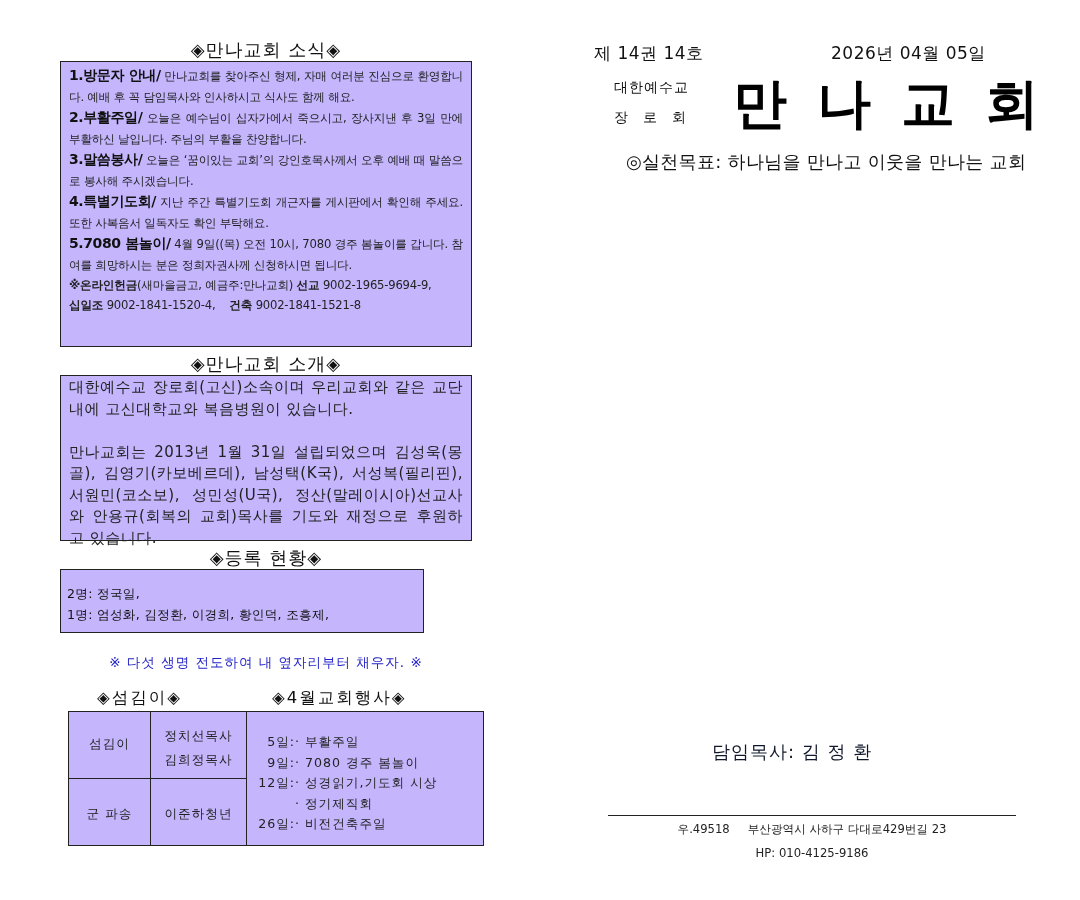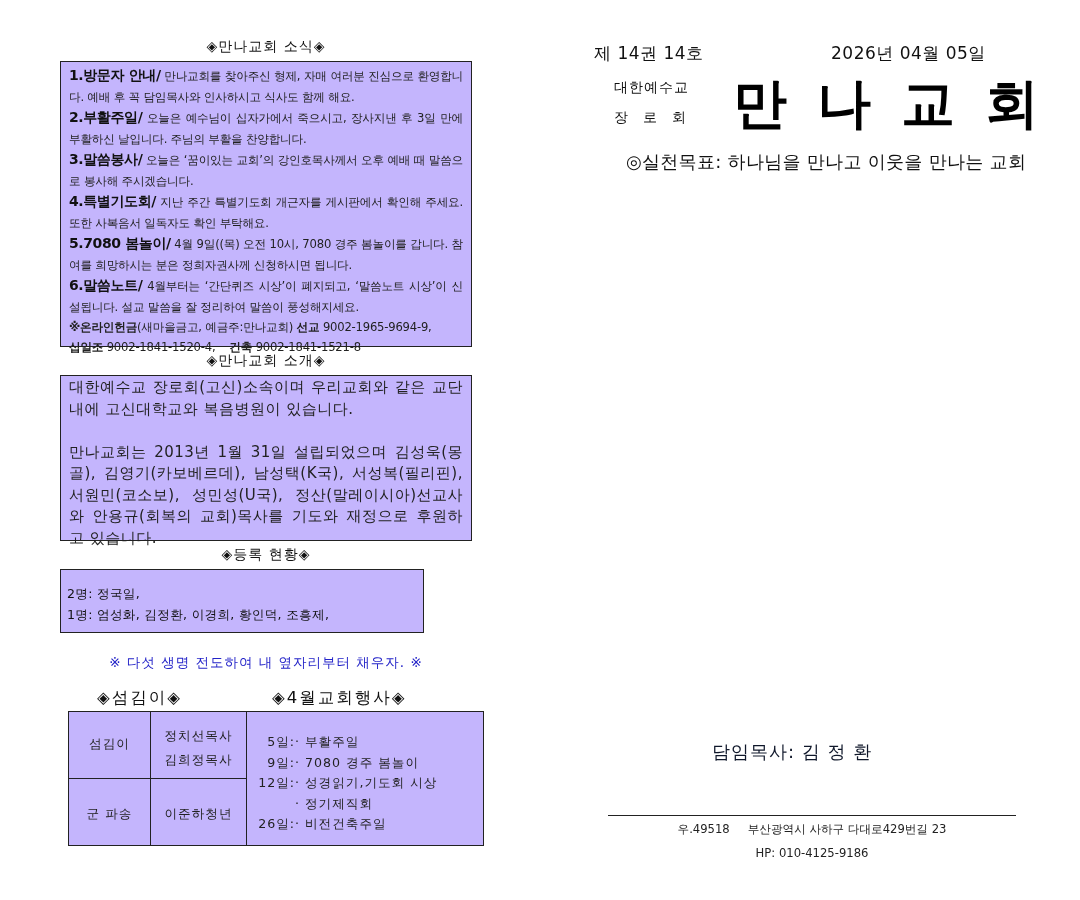--- a/index.html
+++ b/index.html
@@ -3,21 +3,21 @@
 <meta charset="utf-8">
 <style>
   html, body { margin: 0; padding: 0; }
   body {
     width: 1080px; height: 900px; background: #ffffff; position: relative; overflow: hidden;
     font-family: "DejaVu Sans", "Liberation Sans", sans-serif; color: #111;
   }
   .abs { position: absolute; }
   .sec-title {
     position: absolute; left: 60px; width: 412px; text-align: center;
-    font-size: 14px; color: #111; letter-spacing: 1px;
+    font-size: 18px; color: #111; letter-spacing: 1px;
   }
   .box { position: absolute; border: 1.5px solid #222; box-sizing: border-box; background: #c4b5fd; }
   
   .news { left: 60px; top: 61px; width: 412px; height: 286px; padding: 3px 8px 0 8px; }
   .news .item { font-size: 11.6px; line-height: 20.5px; color: #222; letter-spacing: -0.2px; text-align: justify; }
   .news .item b { font-size: 14px; font-weight: bold; color: #111; letter-spacing: -0.4px; }
   .news .online { font-size: 11.6px; line-height: 20px; color: #222; letter-spacing: -0.2px; }
   .news .online b { font-weight: bold; }
   
   .intro { left: 60px; top: 375px; width: 412px; height: 166px; padding: 1px 8px 0 8px; }
@@ -57,21 +57,20 @@
 <body>
 
 <div class="sec-title" style="top:38px;">◈만나교회 소식◈</div>
 
 <div class="box news">
   <div class="item"><b>1.방문자 안내/</b><span> 만나교회를 찾아주신 형제, 자매 여러분 진심으로 환영합니다. 예배 후 꼭 담임목사와 인사하시고 식사도 함께 해요.</span></div>
   <div class="item"><b>2.부활주일/</b><span> 오늘은 예수님이 십자가에서 죽으시고, 장사지낸 후 3일 만에 부활하신 날입니다. 주님의 부활을 찬양합니다.</span></div>
   <div class="item"><b>3.말씀봉사/</b><span> 오늘은 ‘꿈이있는 교회’의 강인호목사께서 오후 예배 때 말씀으로 봉사해 주시겠습니다.</span></div>
   <div class="item"><b>4.특별기도회/</b><span> 지난 주간 특별기도회 개근자를 게시판에서 확인해 주세요. 또한 사복음서 일독자도 확인 부탁해요.</span></div>
   <div class="item"><b>5.7080 봄놀이/</b><span> 4월 9일((목) 오전 10시, 7080 경주 봄놀이를 갑니다. 참여를 희망하시는 분은 정희자권사께 신청하시면 됩니다.</span></div>
-  <div class="item"><b>6.말씀노트/</b><span> 4월부터는 ‘간단퀴즈 시상’이 폐지되고, ‘말씀노트 시상’이 신설됩니다. 설교 말씀을 잘 정리하여 말씀이 풍성해지세요.</span></div>
   <div class="online">
     <b>※온라인헌금</b><span>(새마을금고, 예금주:만나교회) </span><b>선교</b><span> 9002-1965-9694-9,</span><br>
     <b>십일조</b><span> 9002-1841-1520-4,</span>&nbsp;&nbsp;&nbsp;&nbsp;<b>건축</b><span> 9002-1841-1521-8</span>
   </div>
 </div>
 
 <div class="sec-title" style="top:352px;">◈만나교회 소개◈</div>
 
 <div class="box intro">
   <p>대한예수교 장로회(고신)소속이며 우리교회와 같은 교단내에 고신대학교와 복음병원이 있습니다.</p>

